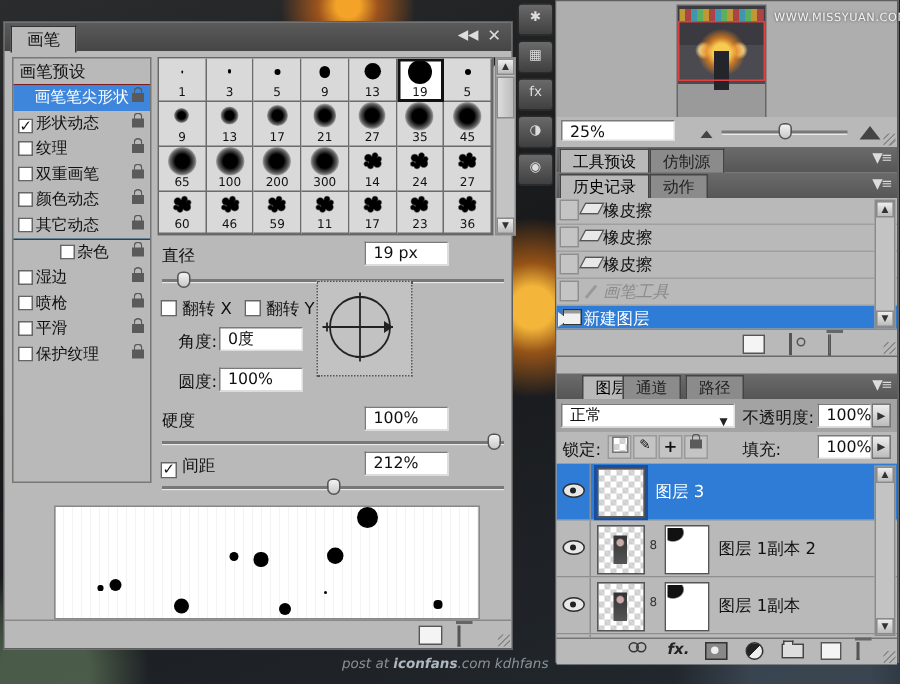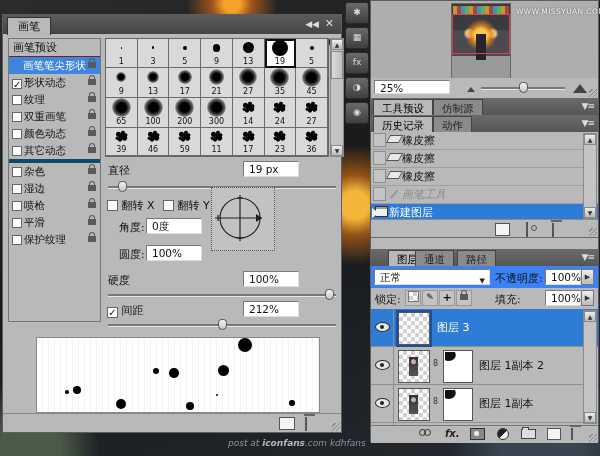--- a/index.html
+++ b/index.html
@@ -41,21 +41,21 @@
   #bp-tab{position:absolute;left:4px;top:2px;height:17px;padding:0 10px;background:#b9b9b9;
       border:1px solid #333;border-bottom:none;line-height:17px;}
   .tb-btn{position:absolute;top:4px;color:#ddd;font-size:9px;cursor:default;}
   #bp-menu{position:absolute;right:3px;top:22px;}
   #bp-sidebar{left:5px;top:23px;width:93px;height:284px;border:1px solid #777;background:#b9b9b9;}
   #bp-presets-hdr{display:block;height:17px;line-height:17px;padding-left:4px;border-bottom:1px solid #7f1d1d;font-size:11px;}
   .sb-item{position:relative;height:17px;line-height:17px;padding-left:3px;white-space:nowrap;font-size:10.5px;}
   .sb-item .cb{width:10px;height:10px;margin-right:2px;}
   .sb-item.sel{background:#3d86dc;color:#fff;padding-left:14px;}
   .sb-item .lk{position:absolute;right:4px;top:5px;}
-  .sb-item.grp{border-top:4px solid #0c4a6e;}
+  .sb-item.grp{border-top:1px solid #0c4a6e;text-align:center;}
   
   #brush-grid{left:102px;top:23px;width:224px;height:119px;border:1px solid #666;background:#d6d6d6;
       display:grid;grid-template-columns:repeat(7,1fr);grid-template-rows:repeat(4,1fr);overflow:hidden;}
   .bcell{position:relative;border-right:1px solid #6b6b6b;border-bottom:1px solid #6b6b6b;
       display:flex;flex-direction:column;align-items:center;justify-content:flex-end;background:#d9d9d9;}
   .bcell .dotwrap{flex:1;display:flex;align-items:center;justify-content:center;width:100%;}
   .bcell .num{font-size:8px;line-height:9px;padding-bottom:1px;}
   .bcell.sel{background:#fff;outline:2px solid #111;outline-offset:-2px;z-index:2;}
   .bdot-hard{border-radius:50%;background:#000;}
   .bdot-soft{border-radius:50%;background:radial-gradient(circle,#000 0%,#000 35%,rgba(0,0,0,.55) 60%,transparent 78%);}
@@ -121,21 +121,21 @@
   .eraser-ic{display:inline-block;width:11px;height:6px;background:#e8e8e8;border:1px solid #555;transform:skewX(-28deg);vertical-align:1px;}
   .newlayer-ic{display:inline-block;width:11px;height:9px;background:#f0f0f0;border:1px solid #333;vertical-align:-1px;
       box-shadow:inset 0 2px 0 #999;}
   .brush-ic{display:inline-block;width:2px;height:11px;background:#999;transform:rotate(40deg);vertical-align:-2px;border-radius:1px;}
   .h-sel-arrow{position:absolute;left:1px;top:4px;width:0;height:0;border:5px solid transparent;border-left:7px solid #f0f0f0;}
   #history-bottom{position:absolute;left:0;right:0;top:218px;height:17px;background:#b9b9b9;border-top:1px solid #8a8a8a;border-bottom:1px solid #6a6a6a;}
   .cam-ic{position:relative;width:13px;height:9px;background:#e8e8e8;border:1px solid #555;}
   .cam-ic::after{content:"";position:absolute;left:4px;top:1.5px;width:4px;height:4px;border:1px solid #555;border-radius:50%;}
   
   #layers-tabs{top:248px;}
-  #blend-row{position:absolute;left:0;right:0;top:265px;height:22px;background:#3b82f6;}
+  #blend-row{position:absolute;left:0;right:0;top:265px;height:22px;background:#a3a3a3;}
   #blend-select{position:absolute;left:3px;top:3px;width:116px;height:16px;line-height:14px;padding-left:5px;}
   #blend-select .dd{position:absolute;right:4px;top:4px;font-size:7px;color:#222;}
   .spin-btn{position:absolute;width:13px;height:16px;background:linear-gradient(#eee,#bbb);border:1px solid #777;
       font-size:7px;text-align:center;line-height:15px;color:#333;box-sizing:border-box;}
   #lock-row{position:absolute;left:0;right:0;top:287px;height:21px;background:#b9b9b9;border-bottom:1px solid #999;}
   .lockbtn{display:inline-block;width:14px;height:14px;border:1px solid #9a9a9a;background:#c4c4c4;
       text-align:center;line-height:13px;font-size:9px;vertical-align:middle;margin-right:1px;}
   #layers-list{position:absolute;left:0;right:0;top:308px;height:116px;background:#b0b0b0;overflow:hidden;}
   .l-row{position:relative;height:37px;border-bottom:1px solid #8f8f8f;background:#b9b9b9;}
   .l-row.sel{background:#2e7cd5;color:#fff;}
@@ -322,21 +322,21 @@
         <div class="bcell">
           <div class="dotwrap">
             <span class="bdot-tex" style="width: 15px; height: 15px; display: inline-block;"></span>
           </div>
           <span class="num">27</span>
         </div>
         <div class="bcell">
           <div class="dotwrap">
             <span class="bdot-tex" style="width: 15px; height: 15px; display: inline-block;"></span>
           </div>
-          <span class="num">39</span>
+          <span class="num">60</span>
         </div>
         <div class="bcell">
           <div class="dotwrap">
             <span class="bdot-tex" style="width: 15px; height: 15px; display: inline-block;"></span>
           </div>
           <span class="num">46</span>
         </div>
         <div class="bcell">
           <div class="dotwrap">
             <span class="bdot-tex" style="width: 15px; height: 15px; display: inline-block;"></span>

